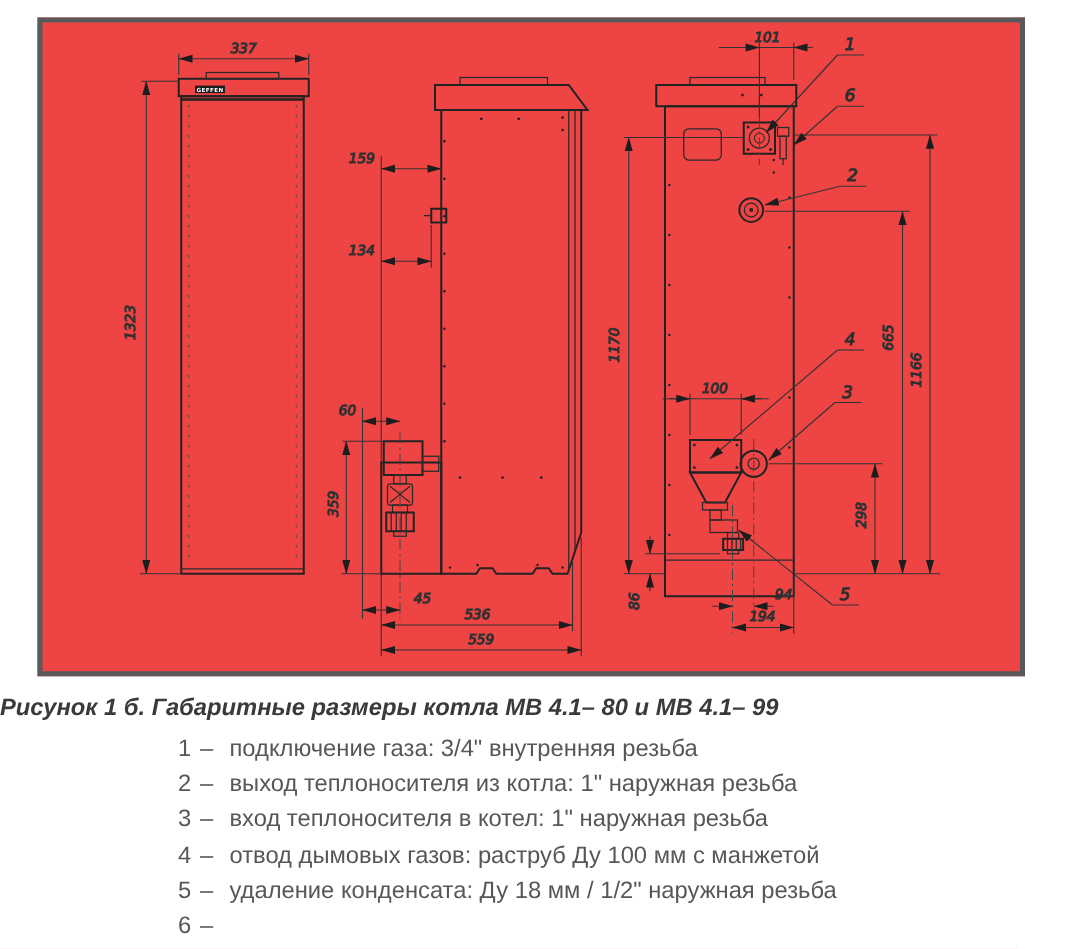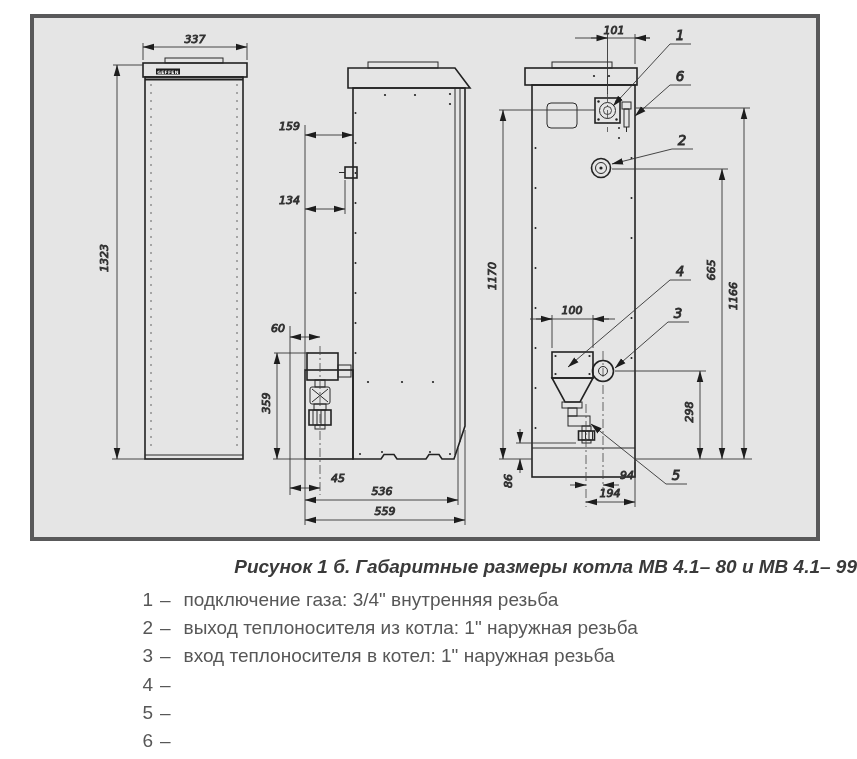--- a/index.html
+++ b/index.html
@@ -1,30 +1,30 @@
 <!DOCTYPE html>
 <html><head>
 <meta charset="utf-8">
 <style>
   html,body{margin:0;padding:0;background:#fff;}
   body{width:857px;height:759px;position:relative;overflow:hidden;
        font-family:"Liberation Sans", sans-serif;}
   .frame{position:absolute;left:30px;top:14px;width:790px;height:527px;
-         border:4px solid #59595a;box-sizing:border-box;background:#e5e5e5;}
+         border:4px solid #59595a;box-sizing:border-box;background:#ef4444;}
   svg{display:block;}
   .ol   {stroke:#222;stroke-width:1.6;fill:none;stroke-linejoin:miter;}
   .ol2  {stroke:#2a2a2a;stroke-width:1;fill:none;}
   .thin {stroke:#333;stroke-width:0.9;fill:none;}
   .cl   {stroke:#444;stroke-width:0.8;fill:none;stroke-dasharray:9 3 2 3;}
   .hd   {stroke:#444;stroke-width:0.8;fill:none;stroke-dasharray:2 6;}
   .dot  {fill:#222;stroke:none;}
   .dim-t{font:italic 11px "DejaVu Sans", sans-serif;fill:#1d1d1d;}
   .co-t {font:italic 13.5px "DejaVu Sans", sans-serif;fill:#1d1d1d;}
   .logo-t{font:bold 4.5px "DejaVu Sans", sans-serif;fill:#fff;letter-spacing:.3px;}
-  .caption{position:absolute;top:556px;left:0;width:857px;text-align:right;
+  .caption{position:absolute;top:556px;left:0;width:857px;text-align:left;
            font-size:19px;font-weight:bold;font-style:italic;color:#3a3a3a;}
   .legend{position:absolute;top:589px;left:0;width:857px;color:#575757;font-size:19px;}
   .legend-row{display:flex;align-items:baseline;height:28.2px;padding-left:137px;}
   .legend-row .num{width:16px;text-align:right;flex:none;}
   .legend-row .dash{margin:0 13px 0 7px;flex:none;}
 </style>
 </head>
 <body>
 
 <div class="frame">
@@ -324,22 +324,24 @@
     <span class="text">выход теплоносителя из котла: 1" наружная резьба</span>
   </div>
   <div class="legend-row">
     <span class="num">3</span>
     <span class="dash">–</span>
     <span class="text">вход теплоносителя в котел: 1" наружная резьба</span>
   </div>
   <div class="legend-row">
     <span class="num">4</span>
     <span class="dash">–</span>
+    <span class="text">отвод дымовых газов: раструб Ду 100 мм с манжетой</span>
   </div>
   <div class="legend-row">
     <span class="num">5</span>
     <span class="dash">–</span>
+    <span class="text">удаление конденсата: Ду 18 мм / 1/2" наружная резьба</span>
   </div>
   <div class="legend-row">
     <span class="num">6</span>
     <span class="dash">–</span>
   </div>
 </div>
 
 </body></html>

